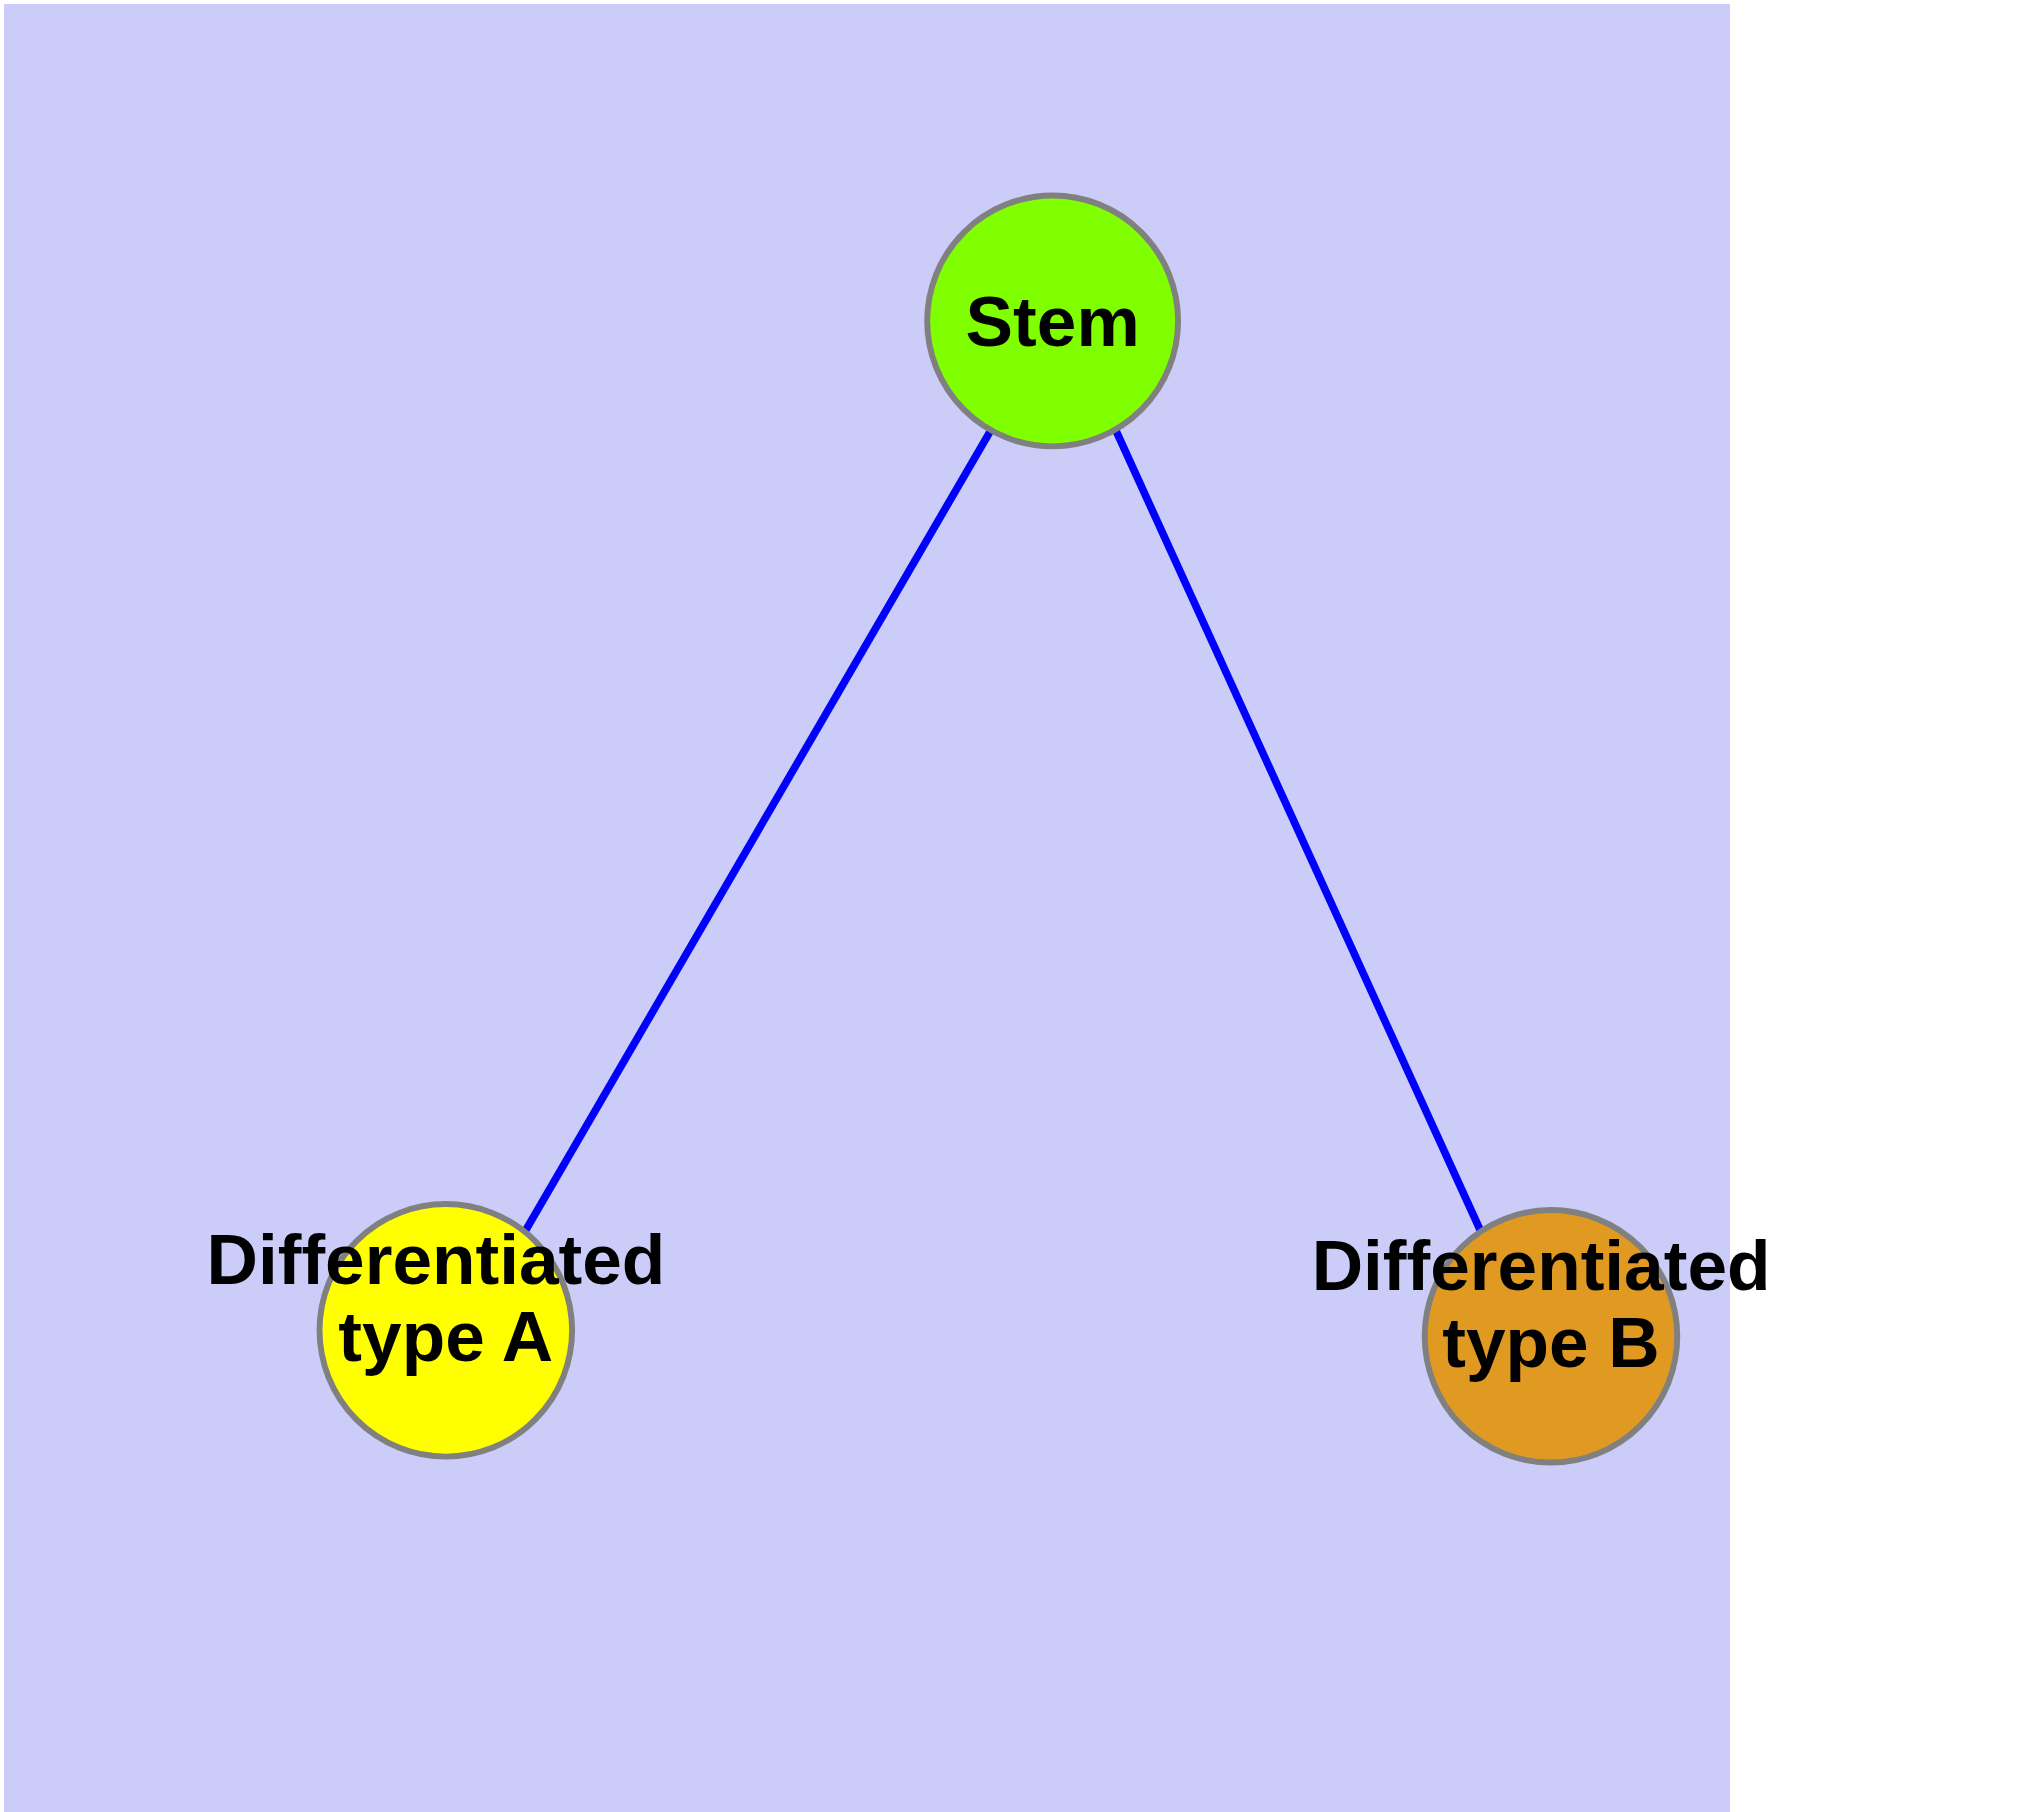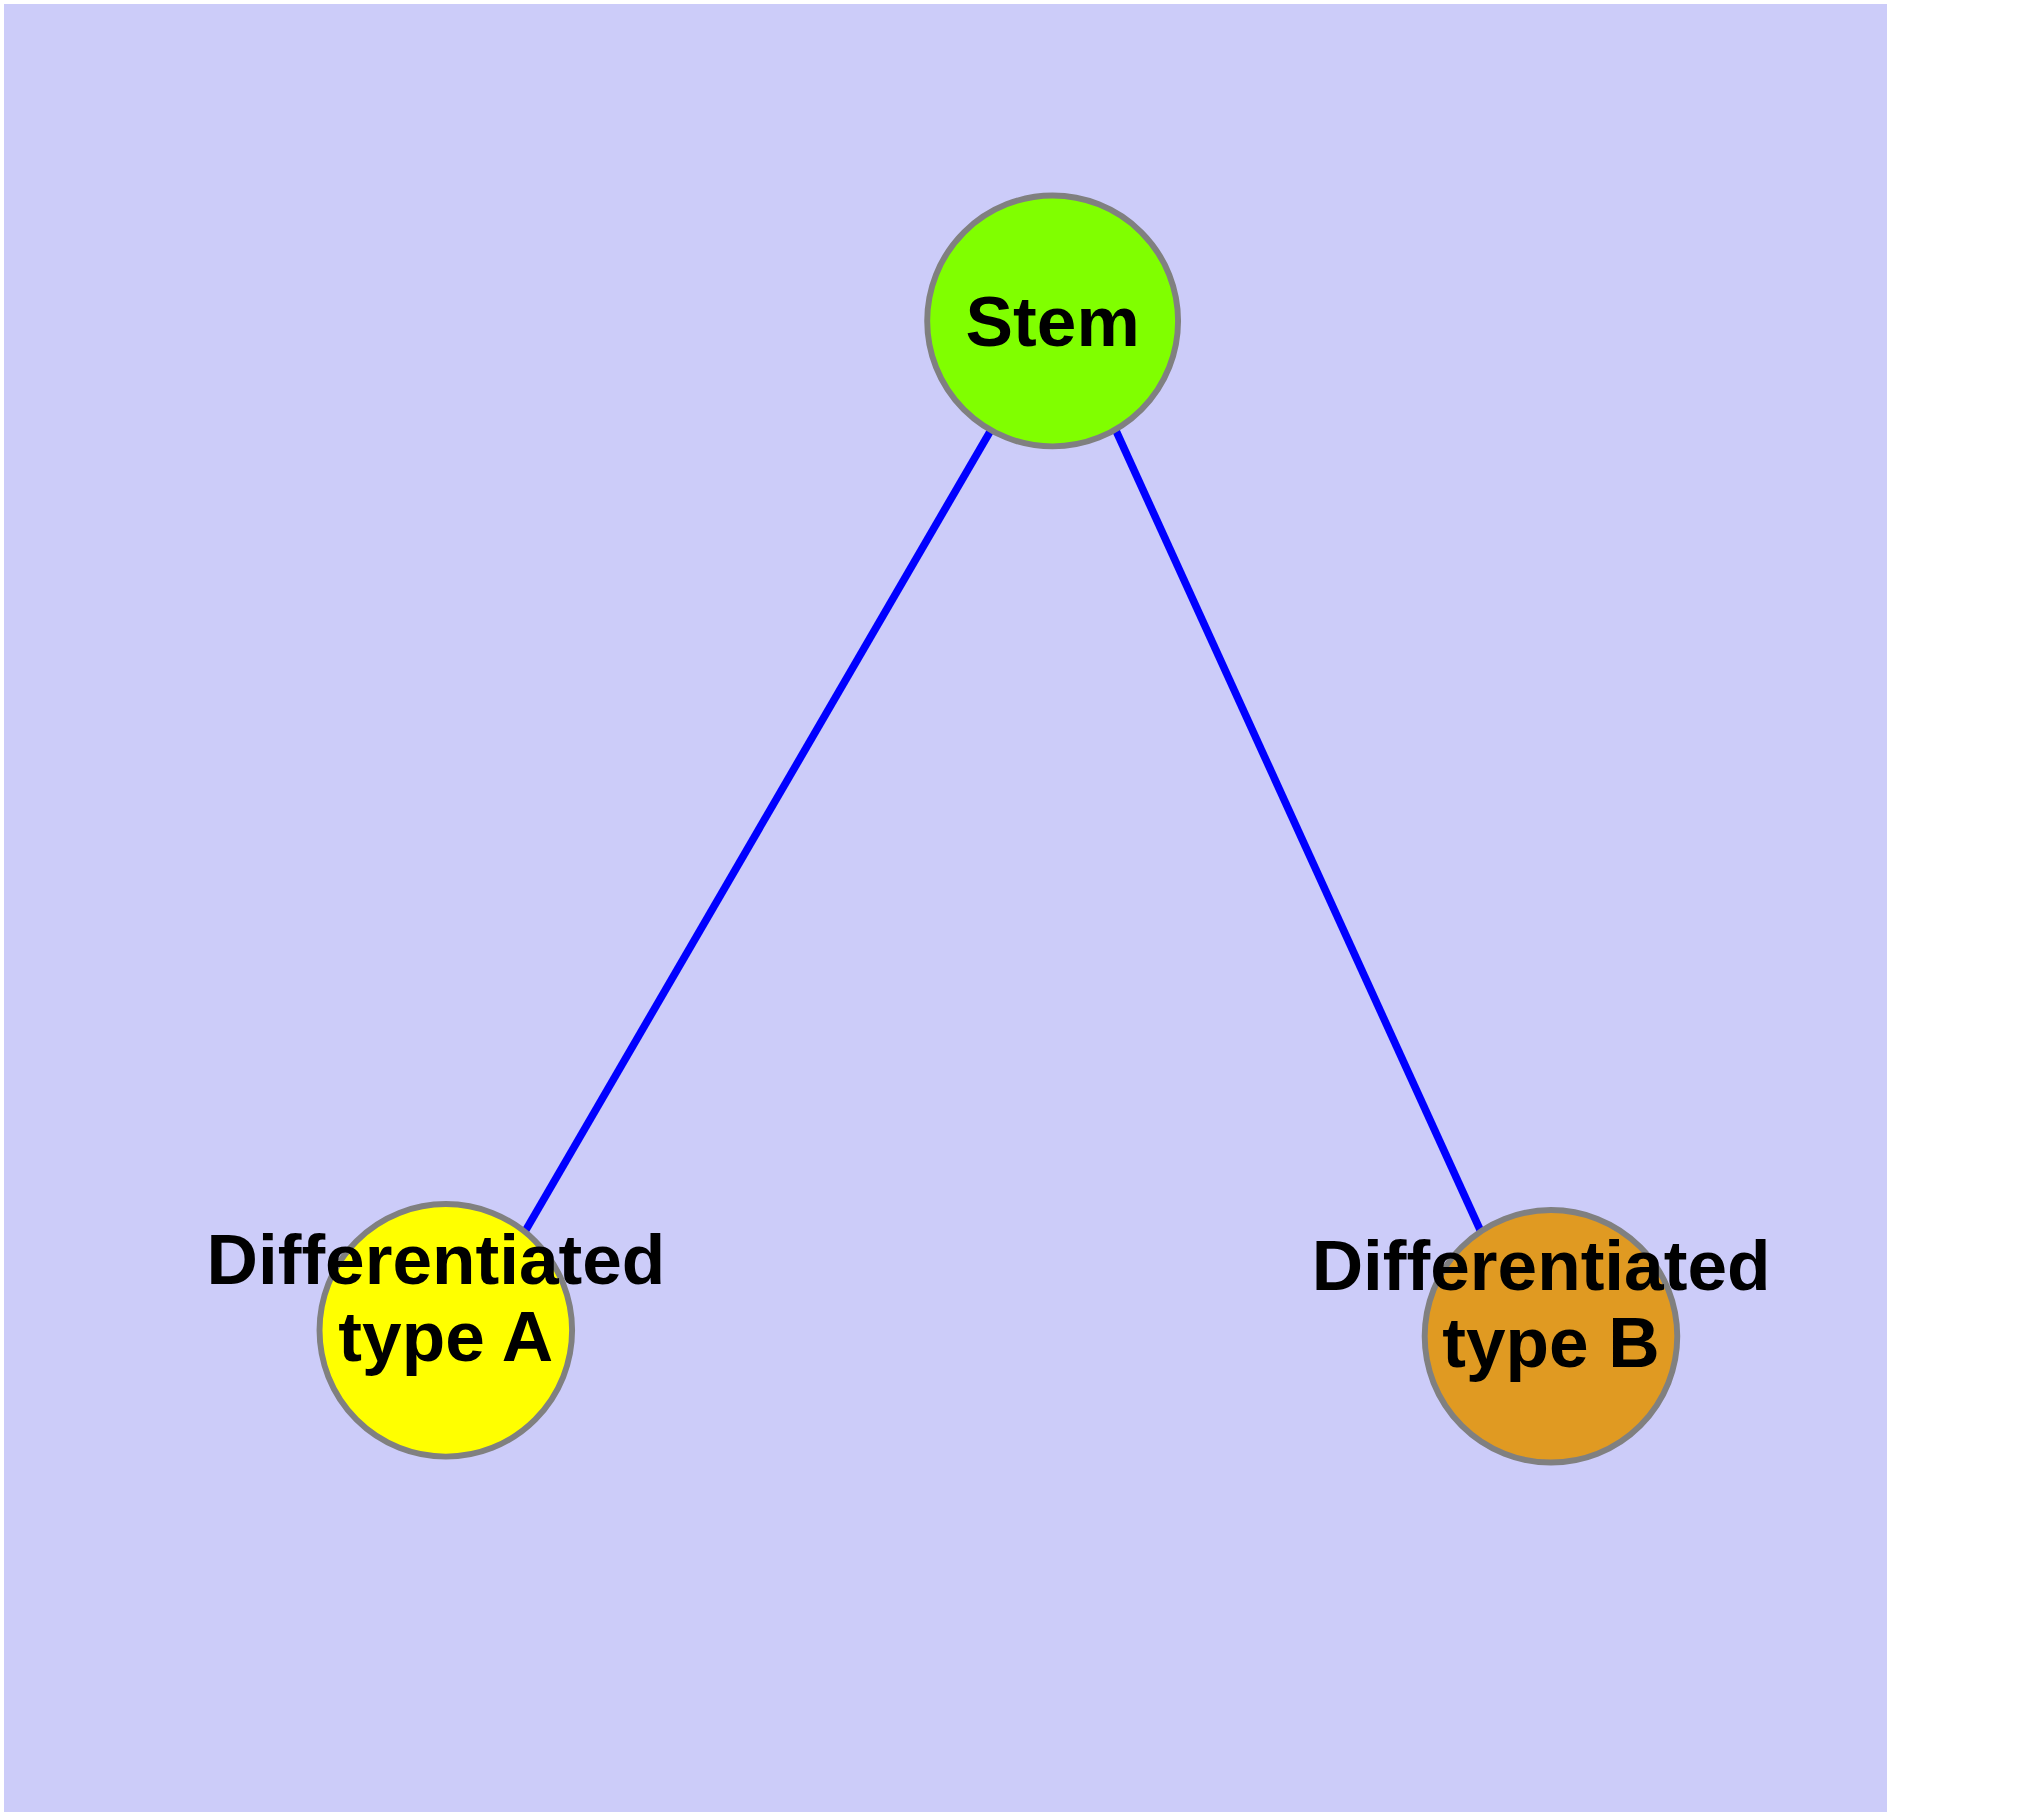--- a/index.html
+++ b/index.html
@@ -9,21 +9,21 @@
     background: #ffffff;
   }
   body {
     width: 2021px;
     height: 1812px;
     font-family: "Liberation Sans", sans-serif;
     overflow: hidden;
   }
   #diagram-canvas {
     position: relative;
-    width: 1887px;
+    width: 1730px;
     height: 1812px;
     background: #ccccf9;
     box-sizing: border-box;
     border-top: 4.2px solid #ffffff;
     border-left: 4.2px solid #ffffff;
     border-right: 0;
     border-bottom: 0;
   }
   #graph-svg {
     position: absolute;

